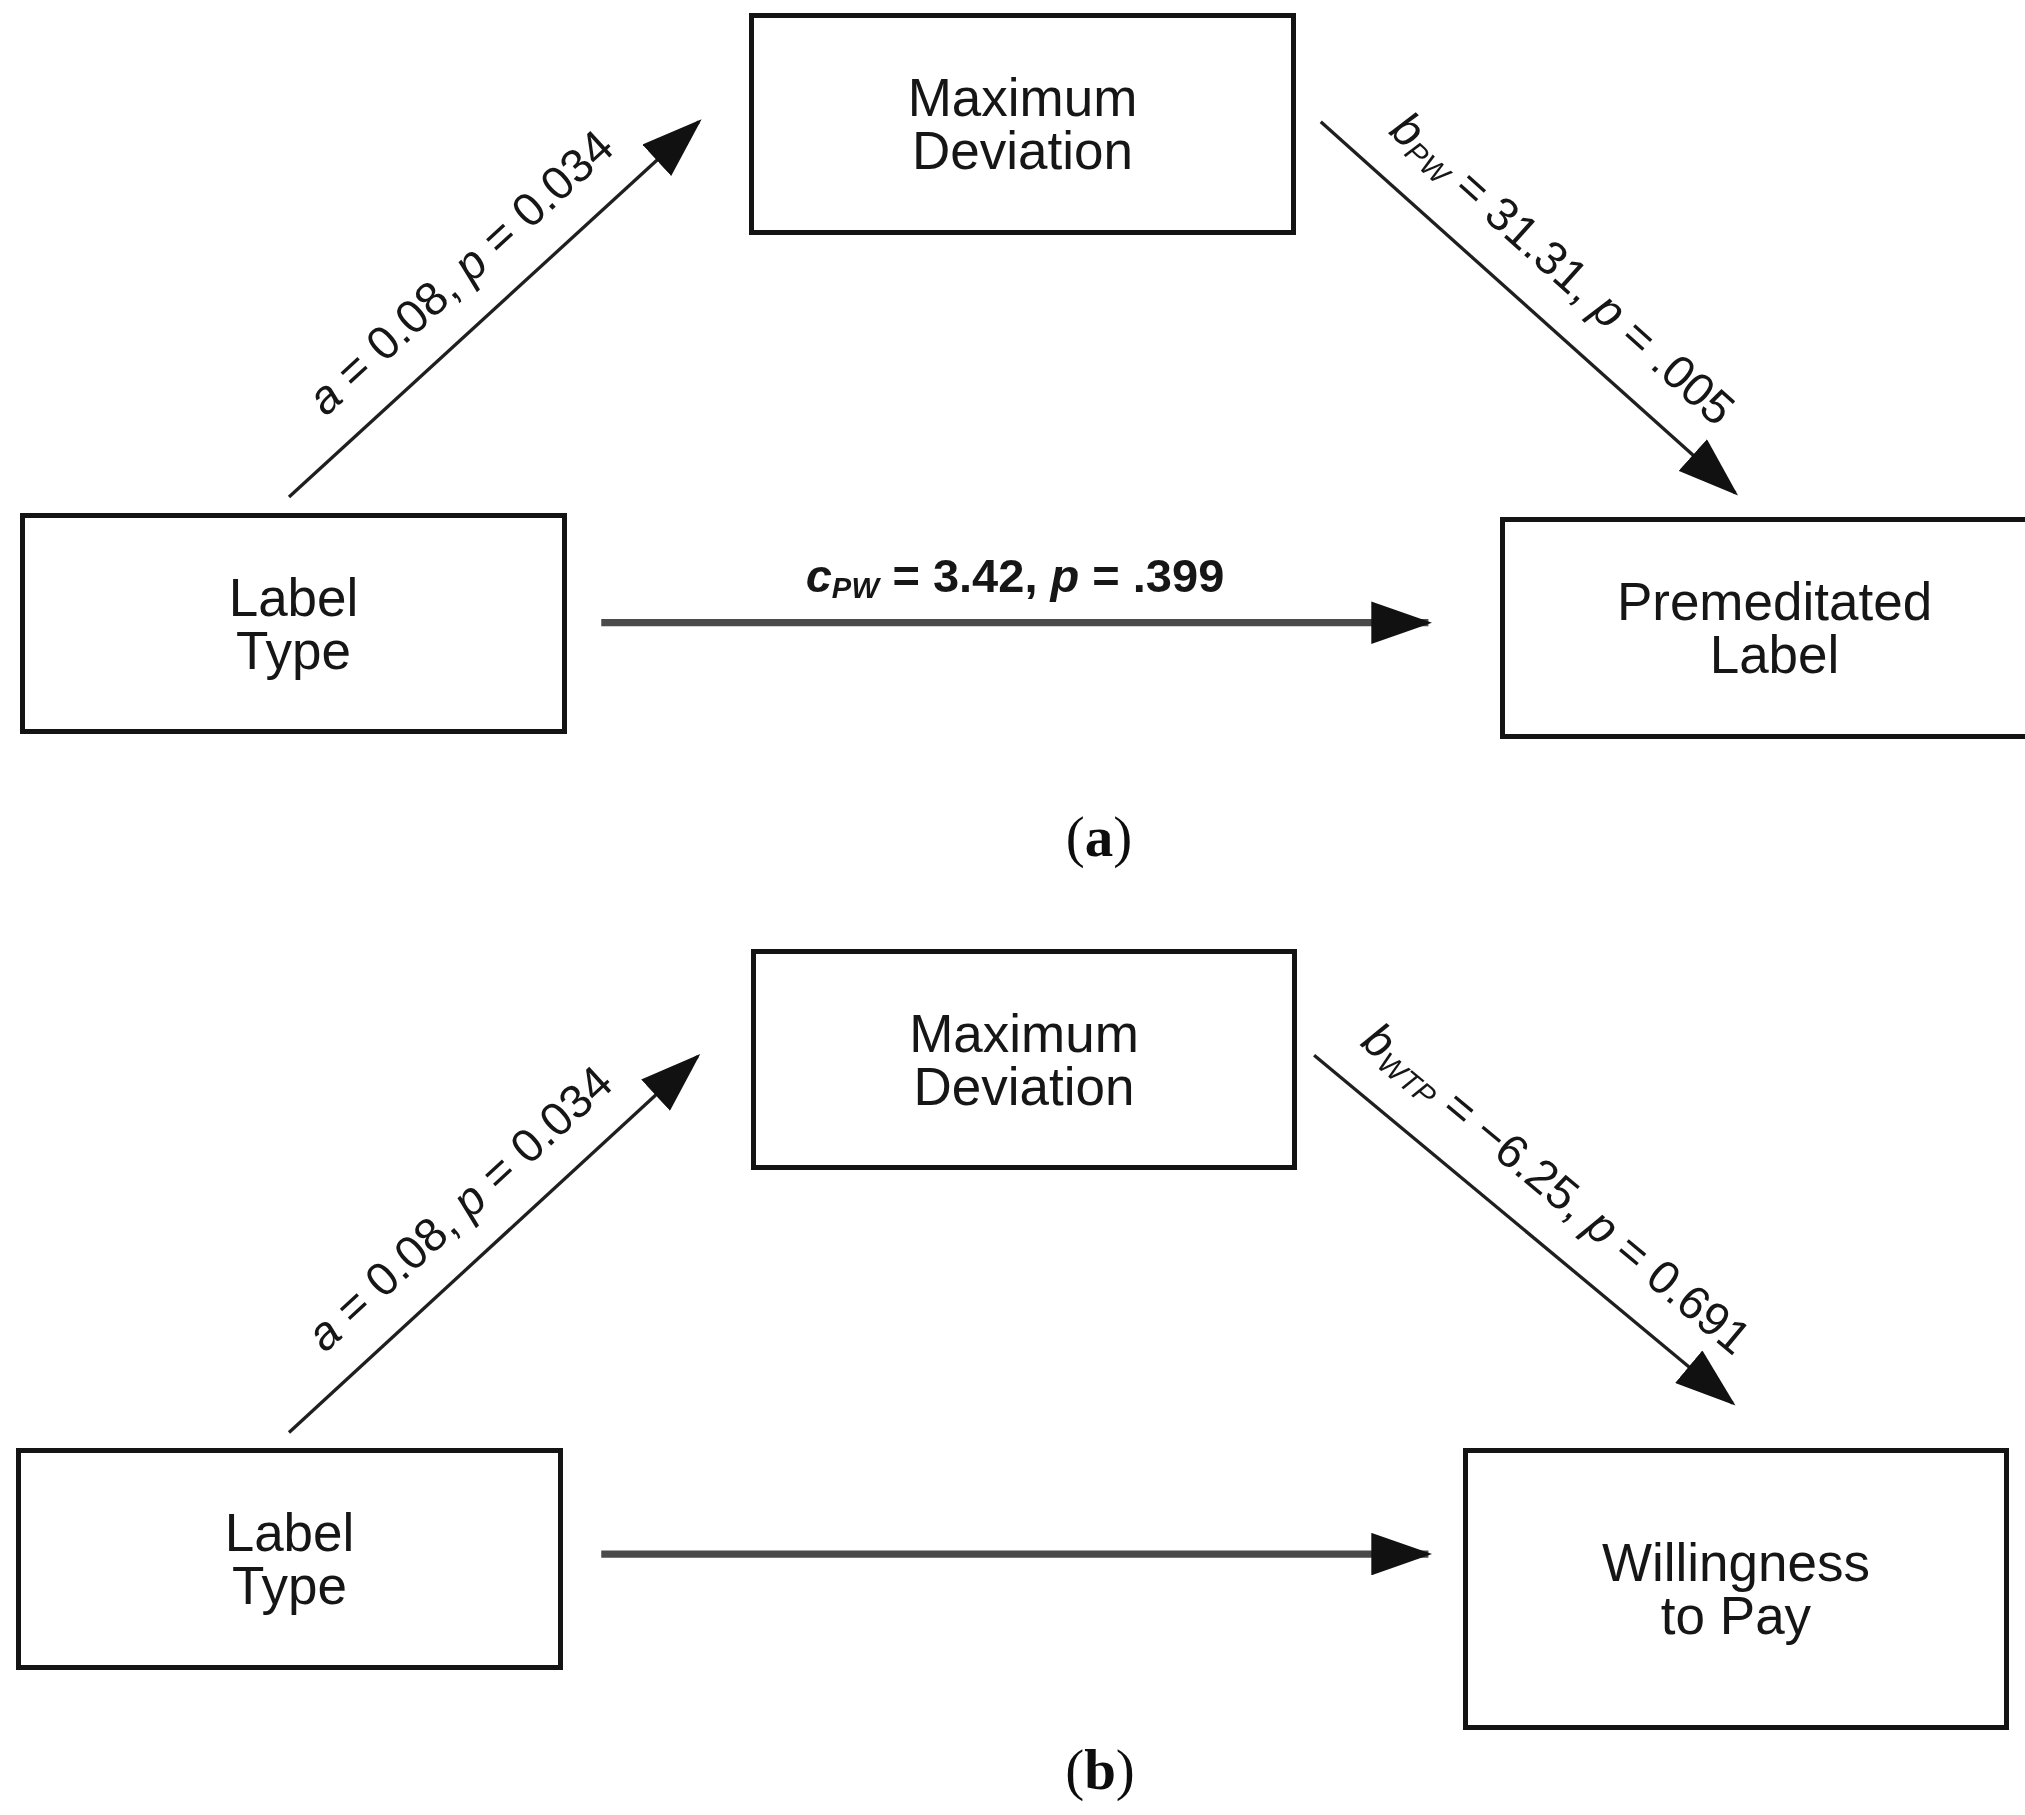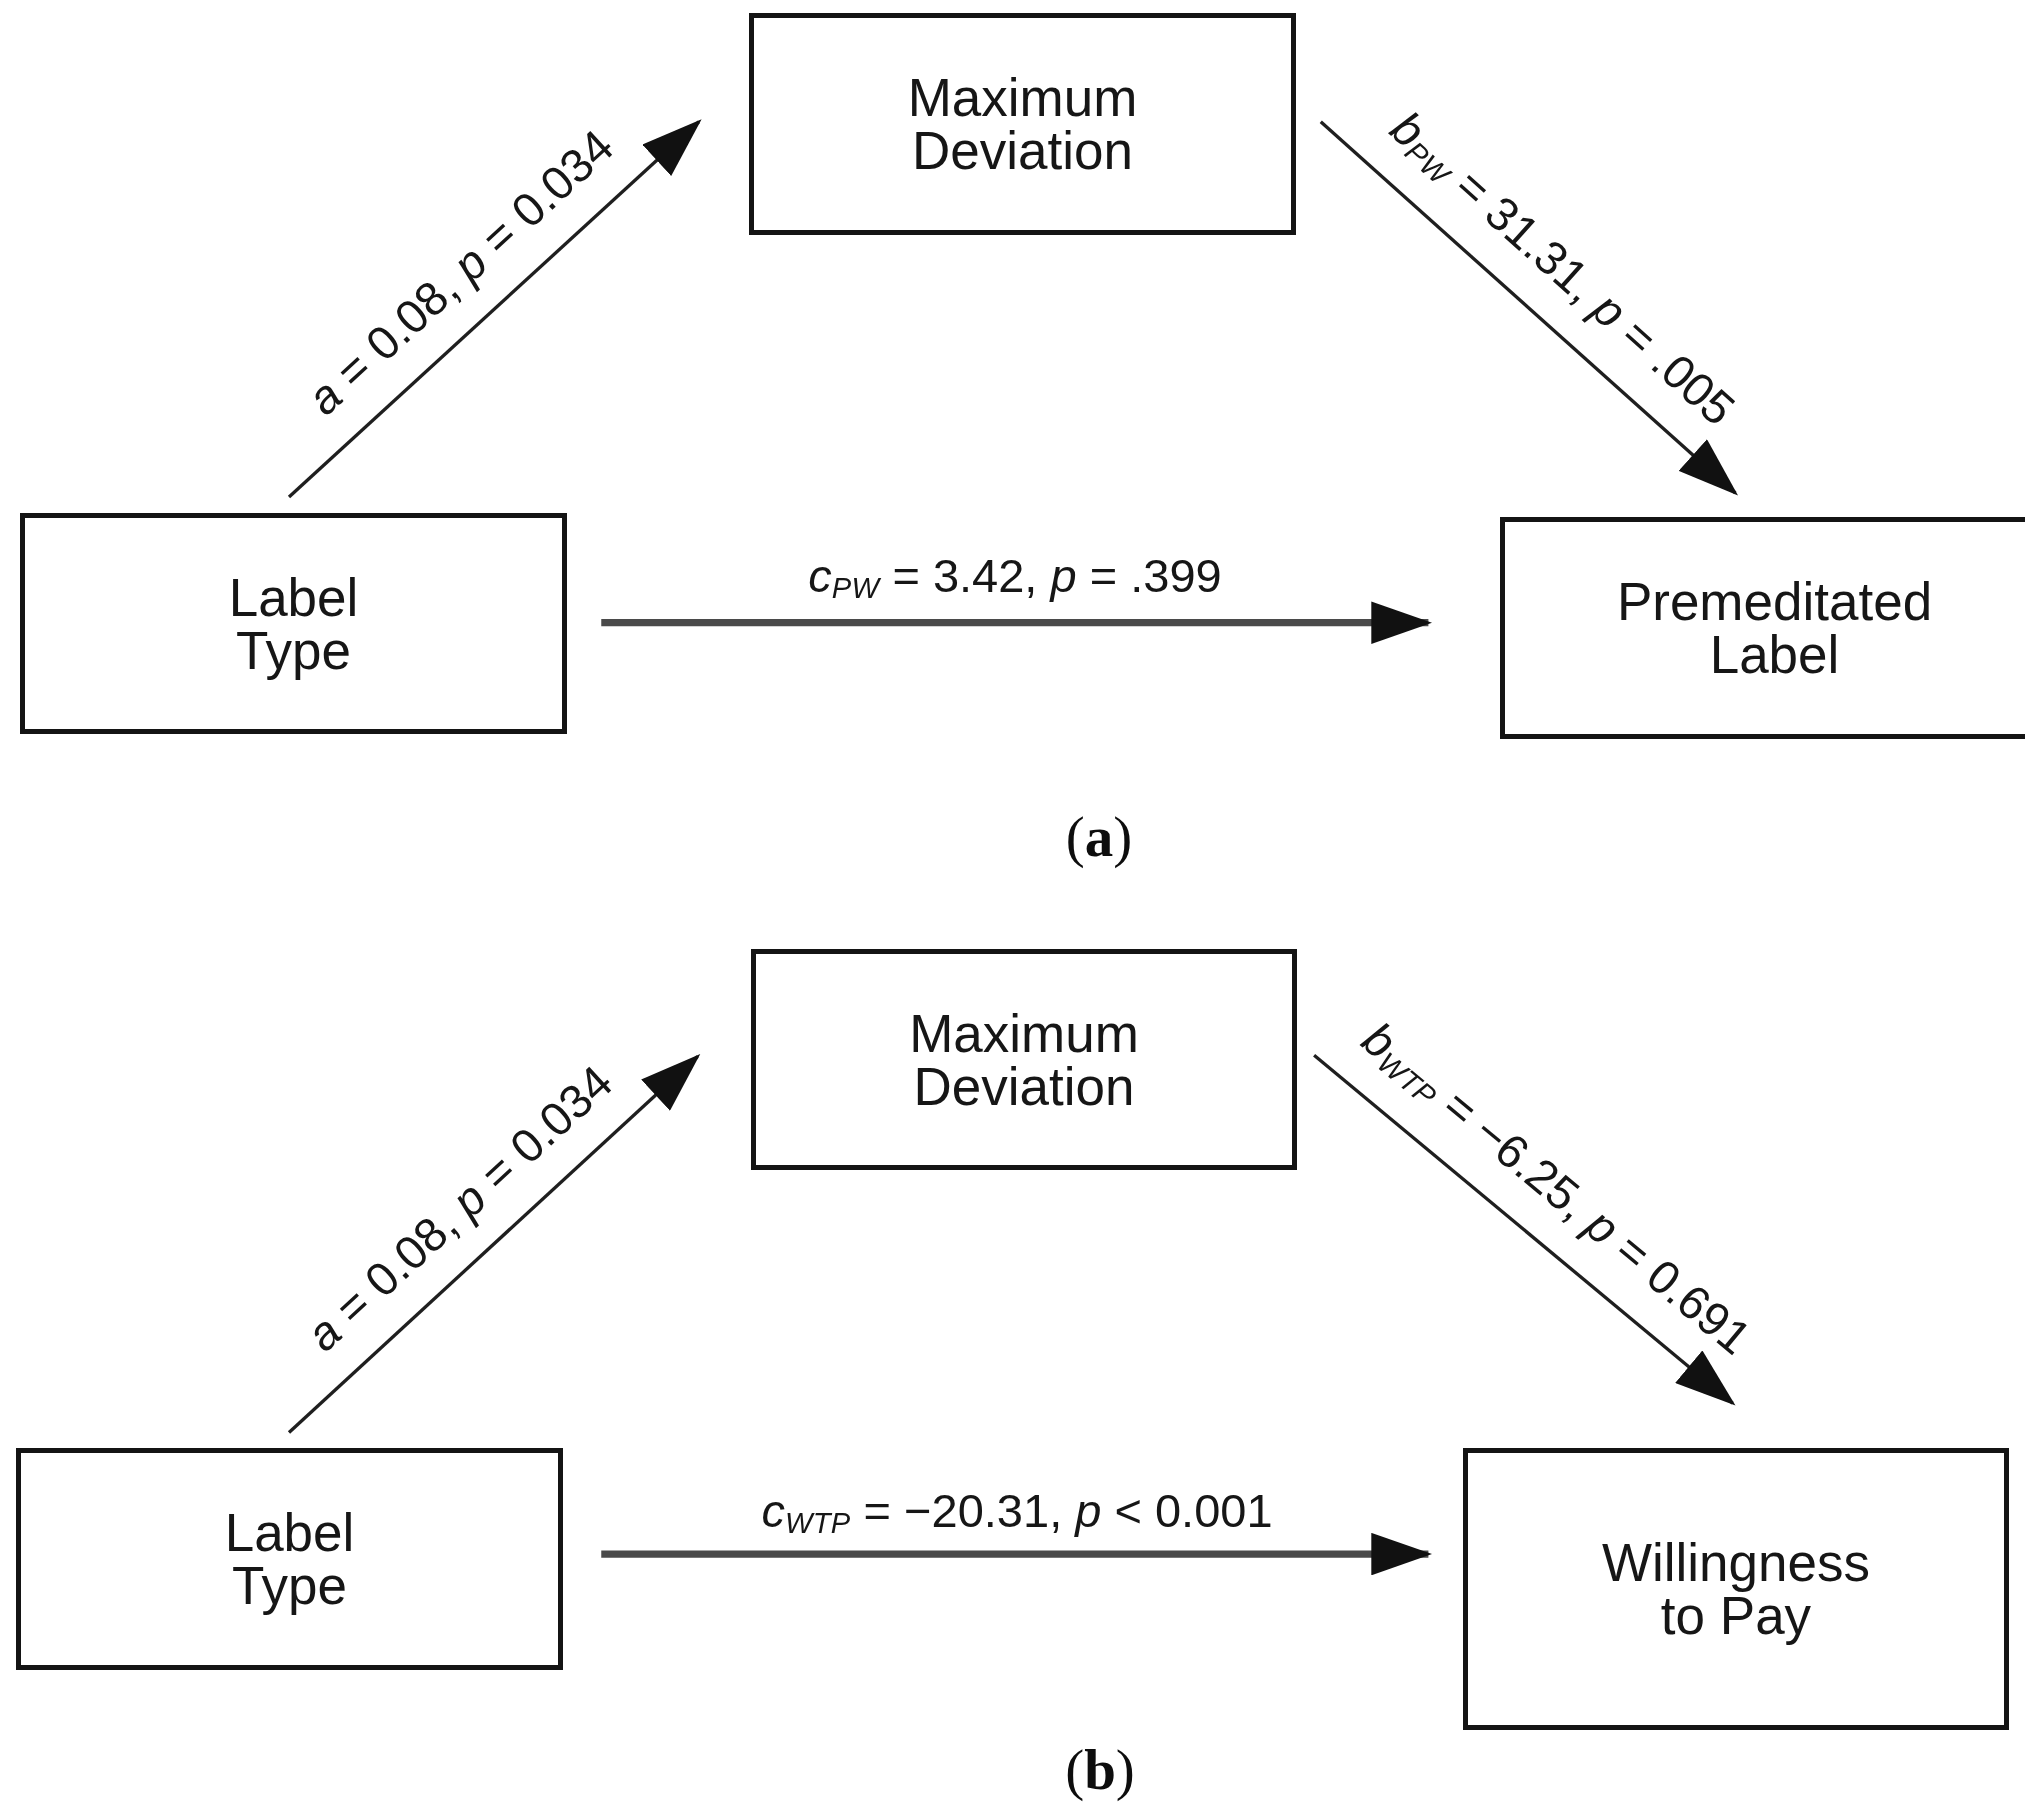--- a/index.html
+++ b/index.html
@@ -95,21 +95,21 @@
   </div>
 
   <div class="edge-label" style="left:460px; top:272px; transform:translate(-50%,-50%) rotate(-42.5deg);">
     <i>a</i><sub></sub><span class="prime"></span><span> = 0.08, </span><i>p</i><span> = 0.034</span>
   </div>
 
   <div class="edge-label" style="left:1563px; top:268px; transform:translate(-50%,-50%) rotate(41.9deg);">
     <i>b</i><sub>PW</sub><span class="prime"></span><span> = 31.31, </span><i>p</i><span> = .005</span>
   </div>
 
-  <div class="edge-label" style="left:1015px; top:575px; transform:translate(-50%,-50%);">
+  <div class="edge-label" style="left:1015px; top:575px; transform:translate(-50%,-50%);font-weight:bold;">
     <i>c</i><sub>PW</sub><span class="prime"></span><span> = 3.42, </span><i>p</i><span> = .399</span>
   </div>
 
 
   <div class="panel-caption" style="left:1099px; top:836px;">
     <span>(</span><b>a</b><span>)</span>
   </div>
 
   <div class="node-box" style="left:16px; top:1448px; width:547px; height:222px;">
     <span class="node-line">Label</span>
@@ -127,23 +127,20 @@
   </div>
 
   <div class="edge-label" style="left:459px; top:1208px; transform:translate(-50%,-50%) rotate(-42.6deg);">
     <i>a</i><sub></sub><span class="prime"></span><span> = 0.08, </span><i>p</i><span> = 0.034</span>
   </div>
 
   <div class="edge-label" style="left:1557px; top:1188px; transform:translate(-50%,-50%) rotate(39.8deg);">
     <i>b</i><sub>WTP</sub><span class="prime"></span><span> = −6.25, </span><i>p</i><span> = 0.691</span>
   </div>
 
-  <div class="edge-label" style="left:1017px; top:1510px; transform:translate(-50%,-50%);">
-    <i>c</i><sub>WTP</sub><span class="prime"></span><span> = −20.31, </span><i>p</i><span> &lt; 0.001</span>
-  </div>
 
 
   <div class="panel-caption" style="left:1100px; top:1769px;">
     <span>(</span><b>b</b><span>)</span>
   </div>
 
 </div>
 
 
 </body></html>

